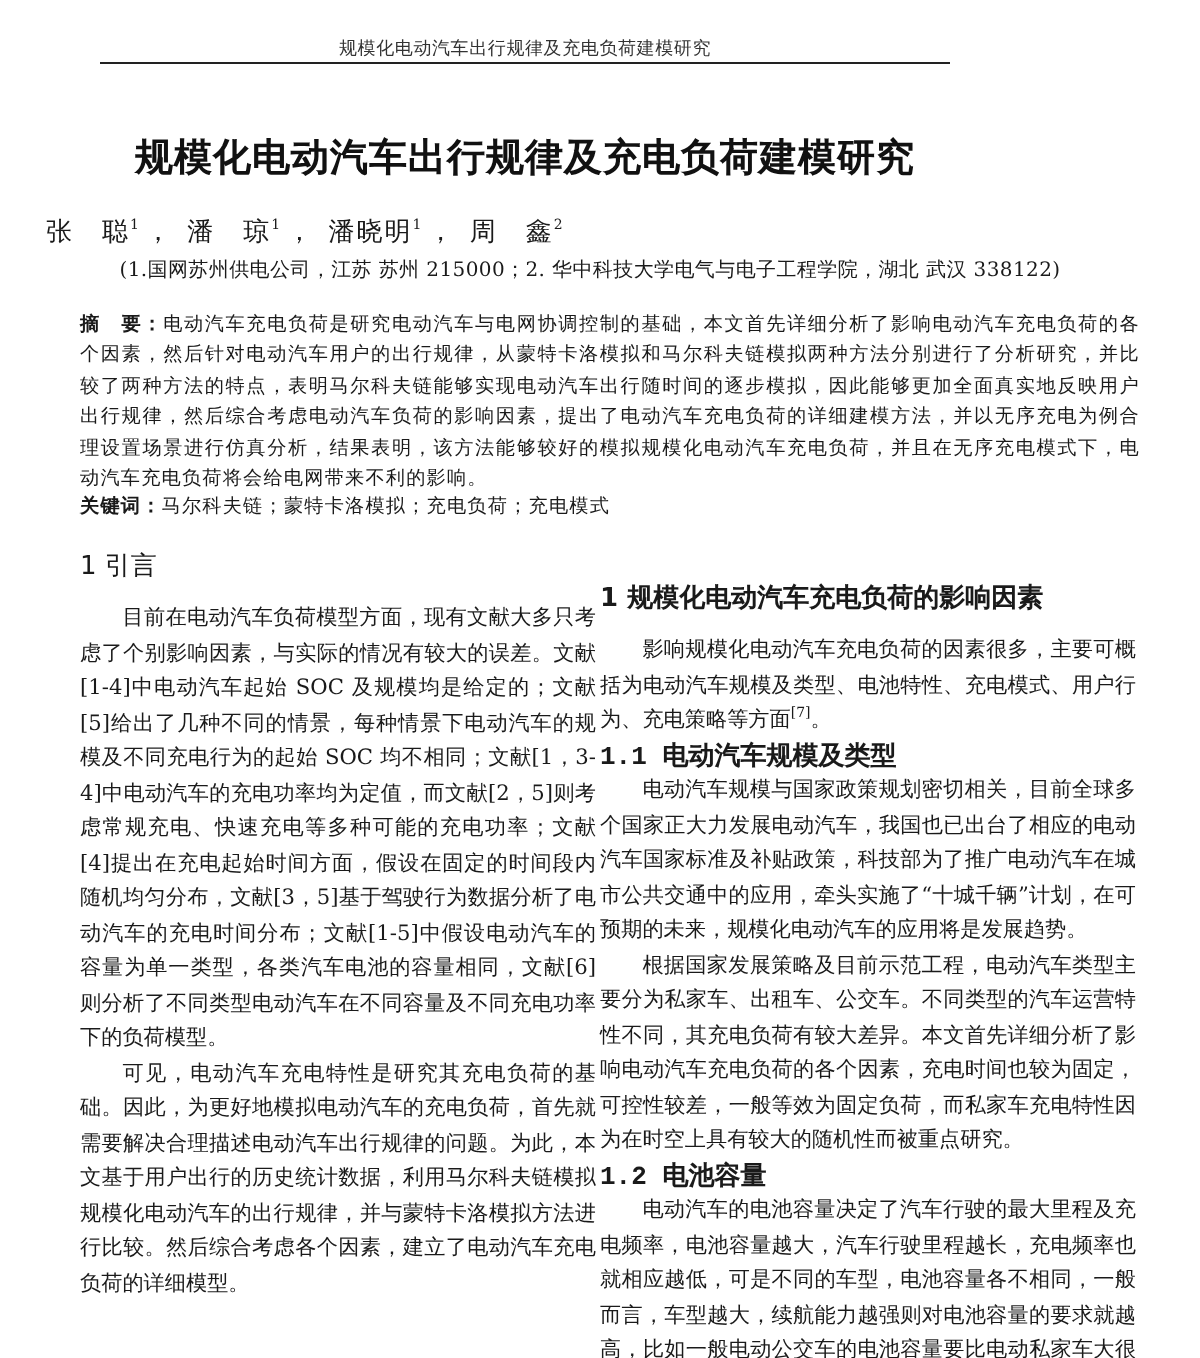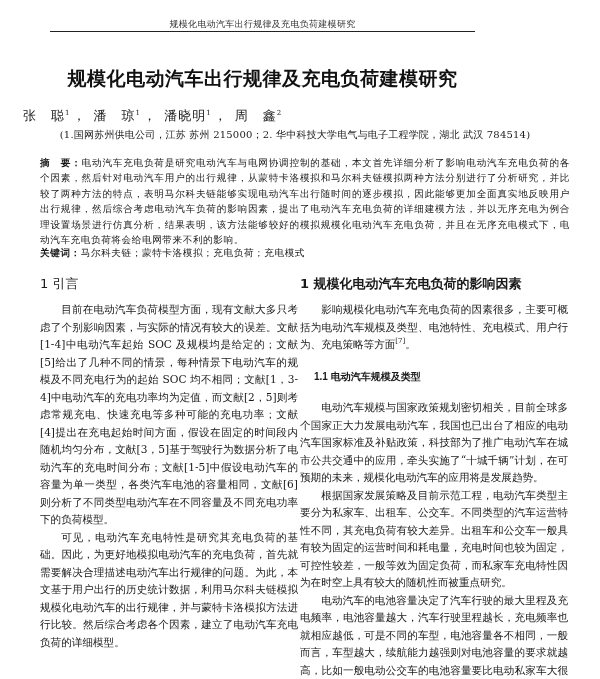--- a/index.html
+++ b/index.html
@@ -45,60 +45,61 @@
   .col {
     position: absolute; top: 275px; width: 258px;
     font-size: 10.6px; line-height: 17.5px; text-align: justify;
   }
   .col-left { left: 40px; }
   .col-right { left: 300px; width: 268px; }
   .sec-head {
     font-family: "DejaVu Sans", sans-serif; font-size: 13px; font-weight: normal;
     margin: 0 0 8px 0; line-height: 18px;
   }
-  .col-right .sec-head { font-weight: bold; }
+  .col-right .sec-head { font-weight: bold; margin-top: 16px; }
   .sub-head {
-    font-family: Liberation Sans, sans-serif; font-size: 10px; font-weight: bold;
-    margin: 14px; line-height: 17.5px;
+    font-family: Liberation Mono, monospace; font-size: 13px; font-weight: bold;
+    margin: 0; line-height: 17.5px;
   }
   p { margin: 0; text-indent: 2em; }
   sup.ref { font-size: 7px; vertical-align: super; line-height: 0; }
 </style>
 </head>
 <body>
 
 <div class="running-header">规模化电动汽车出行规律及充电负荷建模研究</div>
 <div class="header-rule"></div>
 
 <div class="title">规模化电动汽车出行规律及充电负荷建模研究</div>
 
 <div class="authors">
   <span class="author"><span>张　聪</span><sup>1</sup></span>，
   <span class="author"><span>潘　琼</span><sup>1</sup></span>，
   <span class="author"><span>潘晓明</span><sup>1</sup></span>，
   <span class="author"><span>周　鑫</span><sup>2</sup></span>
 </div>
 
-<div class="affil">(1.国网苏州供电公司，江苏 苏州 215000；2. 华中科技大学电气与电子工程学院，湖北 武汉 784514)</div>
+<div class="affil">(1.国网苏州供电公司，江苏 苏州 215000；2. 华中科技大学电气与电子工程学院，湖北 武汉 338122)</div>
 
 <div class="abstract">
   <span class="label">摘　要：</span><span>电动汽车充电负荷是研究电动汽车与电网协调控制的基础，本文首先详细分析了影响电动汽车充电负荷的各个因素，然后针对电动汽车用户的出行规律，从蒙特卡洛模拟和马尔科夫链模拟两种方法分别进行了分析研究，并比较了两种方法的特点，表明马尔科夫链能够实现电动汽车出行随时间的逐步模拟，因此能够更加全面真实地反映用户出行规律，然后综合考虑电动汽车负荷的影响因素，提出了电动汽车充电负荷的详细建模方法，并以无序充电为例合理设置场景进行仿真分析，结果表明，该方法能够较好的模拟规模化电动汽车充电负荷，并且在无序充电模式下，电动汽车充电负荷将会给电网带来不利的影响。</span>
 </div>
 
 <div class="keywords">
   <span class="label">关键词：</span><span>马尔科夫链；蒙特卡洛模拟；充电负荷；充电模式</span>
 </div>
 
 <div class="col col-left">
   <div class="sec-head">1 引言</div>
   <p>目前在电动汽车负荷模型方面，现有文献大多只考虑了个别影响因素，与实际的情况有较大的误差。文献[1-4]中电动汽车起始 SOC 及规模均是给定的；文献[5]给出了几种不同的情景，每种情景下电动汽车的规模及不同充电行为的起始 SOC 均不相同；文献[1，3-4]中电动汽车的充电功率均为定值，而文献[2，5]则考虑常规充电、快速充电等多种可能的充电功率；文献[4]提出在充电起始时间方面，假设在固定的时间段内随机均匀分布，文献[3，5]基于驾驶行为数据分析了电动汽车的充电时间分布；文献[1-5]中假设电动汽车的容量为单一类型，各类汽车电池的容量相同，文献[6]则分析了不同类型电动汽车在不同容量及不同充电功率下的负荷模型。</p>
   <p>可见，电动汽车充电特性是研究其充电负荷的基础。因此，为更好地模拟电动汽车的充电负荷，首先就需要解决合理描述电动汽车出行规律的问题。为此，本文基于用户出行的历史统计数据，利用马尔科夫链模拟规模化电动汽车的出行规律，并与蒙特卡洛模拟方法进行比较。然后综合考虑各个因素，建立了电动汽车充电负荷的详细模型。</p>
 </div>
 
 <div class="col col-right">
   <div class="sec-head">1 规模化电动汽车充电负荷的影响因素</div>
   <p><span>影响规模化电动汽车充电负荷的因素很多，主要可概括为电动汽车规模及类型、电池特性、充电模式、用户行为、充电策略等方面</span><sup class="ref">[7]</sup><span>。</span></p>
   <div class="sub-head">1.1 电动汽车规模及类型</div>
   <p>电动汽车规模与国家政策规划密切相关，目前全球多个国家正大力发展电动汽车，我国也已出台了相应的电动汽车国家标准及补贴政策，科技部为了推广电动汽车在城市公共交通中的应用，牵头实施了“十城千辆”计划，在可预期的未来，规模化电动汽车的应用将是发展趋势。</p>
-  <p>根据国家发展策略及目前示范工程，电动汽车类型主要分为私家车、出租车、公交车。不同类型的汽车运营特性不同，其充电负荷有较大差异。出租车和公交车一般具有较为固定的运营时间和耗电量，充电时间也较为固定，可控性较差，一般等效为固定负荷，而私家车充电特性因为在时空上具有较大的随机性而被重点研究。</p>
+  <p>根据国家发展策略及目前示范工程，电动汽车类型主要分为私家车、出租车、公交车。不同类型的汽车运营特性不同，其充电负荷有较大差异。本文首先详细分析了影响电动汽车充电负荷的各个因素，充电时间也较为固定，可控性较差，一般等效为固定负荷，而私家车充电特性因为在时空上具有较大的随机性而被重点研究。</p>
+  <div class="sub-head">1.2 电池容量</div>
   <p>电动汽车的电池容量决定了汽车行驶的最大里程及充电频率，电池容量越大，汽车行驶里程越长，充电频率也就相应越低，可是不同的车型，电池容量各不相同，一般而言，车型越大，续航能力越强则对电池容量的要求就越高，比如一般电动公交车的电池容量要比电动私家车大很多。</p>
 
 </div>
 
 </body></html>

